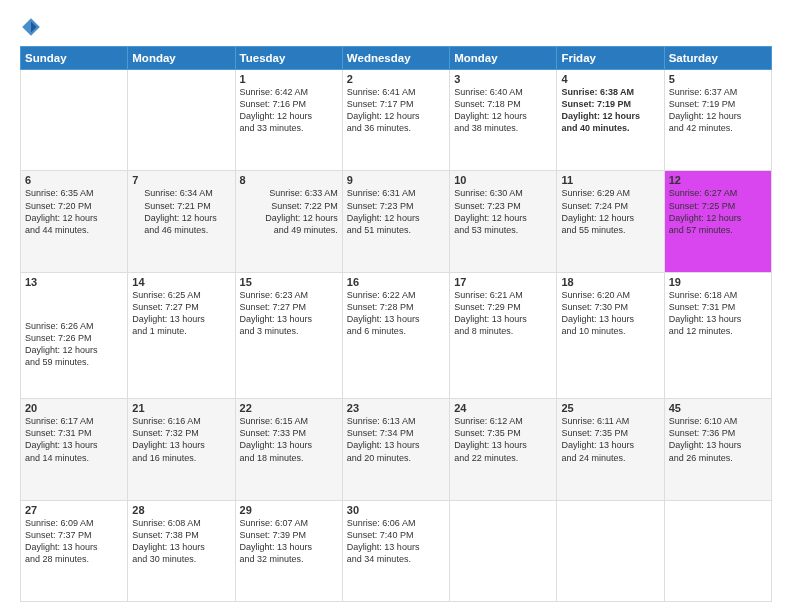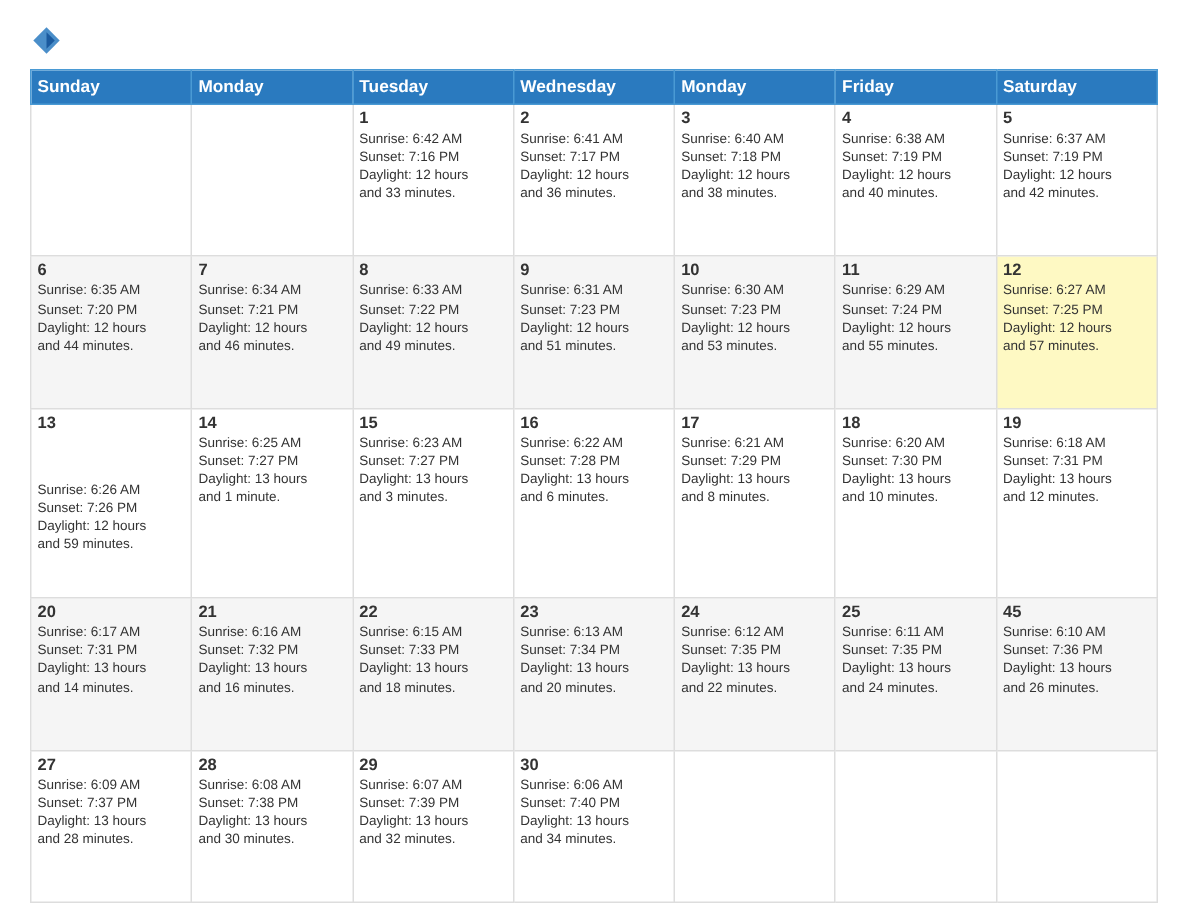--- a/index.html
+++ b/index.html
@@ -143,21 +143,21 @@
           </td>
           <td style="background: rgb(255, 255, 255);">
             <span class="day-number">3</span>
             <div class="day-info" style="white-space: pre-line;">Sunrise: 6:40 AM
 Sunset: 7:18 PM
 Daylight: 12 hours
 and 38 minutes.</div>
           </td>
           <td style="background: rgb(255, 255, 255);">
             <span class="day-number">4</span>
-            <div class="day-info" style="white-space: pre-line;">Sunrise: 6:38 AM
+            <div class="day-info" style="white-space: pre-line; font-weight: bold;">Sunrise: 6:38 AM
 Sunset: 7:19 PM
 Daylight: 12 hours
 and 40 minutes.</div>
           </td>
           <td style="background: rgb(255, 255, 255);">
             <span class="day-number">5</span>
             <div class="day-info" style="white-space: pre-line;">Sunrise: 6:37 AM
 Sunset: 7:19 PM
 Daylight: 12 hours
 and 42 minutes.</div>
@@ -166,28 +166,28 @@
         <tr>
           <td style="background: rgb(245, 245, 245);">
             <span class="day-number">6</span>
             <div class="day-info" style="white-space: pre-line;">Sunrise: 6:35 AM
 Sunset: 7:20 PM
 Daylight: 12 hours
 and 44 minutes.</div>
           </td>
           <td style="background: rgb(245, 245, 245);">
             <span class="day-number">7</span>
-            <div class="day-info" style="white-space: pre-line;">Sunrise: 6:34 AM
+            <div class="day-info" style="white-space: pre-line; margin-left: 12px;">Sunrise: 6:34 AM
 Sunset: 7:21 PM
 Daylight: 12 hours
 and 46 minutes.</div>
           </td>
           <td style="background: rgb(245, 245, 245);">
             <span class="day-number">8</span>
-            <div class="day-info" style="white-space: pre-line;">Sunrise: 6:33 AM
+            <div class="day-info" style="white-space: pre-line; text-align: right;">Sunrise: 6:33 AM
 Sunset: 7:22 PM
 Daylight: 12 hours
 and 49 minutes.</div>
           </td>
           <td style="background: rgb(245, 245, 245);">
             <span class="day-number">9</span>
             <div class="day-info" style="white-space: pre-line;">Sunrise: 6:31 AM
 Sunset: 7:23 PM
 Daylight: 12 hours
 and 51 minutes.</div>
@@ -199,21 +199,21 @@
 Daylight: 12 hours
 and 53 minutes.</div>
           </td>
           <td style="background: rgb(245, 245, 245);">
             <span class="day-number">11</span>
             <div class="day-info" style="white-space: pre-line;">Sunrise: 6:29 AM
 Sunset: 7:24 PM
 Daylight: 12 hours
 and 55 minutes.</div>
           </td>
-          <td style="background: #fef9c3;">
+          <td style="background: #d946ef;">
             <span class="day-number">12</span>
             <div class="day-info" style="white-space: pre-line;">Sunrise: 6:27 AM
 Sunset: 7:25 PM
 Daylight: 12 hours
 and 57 minutes.</div>
           </td>
         </tr>
         <tr>
           <td style="background: rgb(255, 255, 255);">
             <span class="day-number">13</span>

